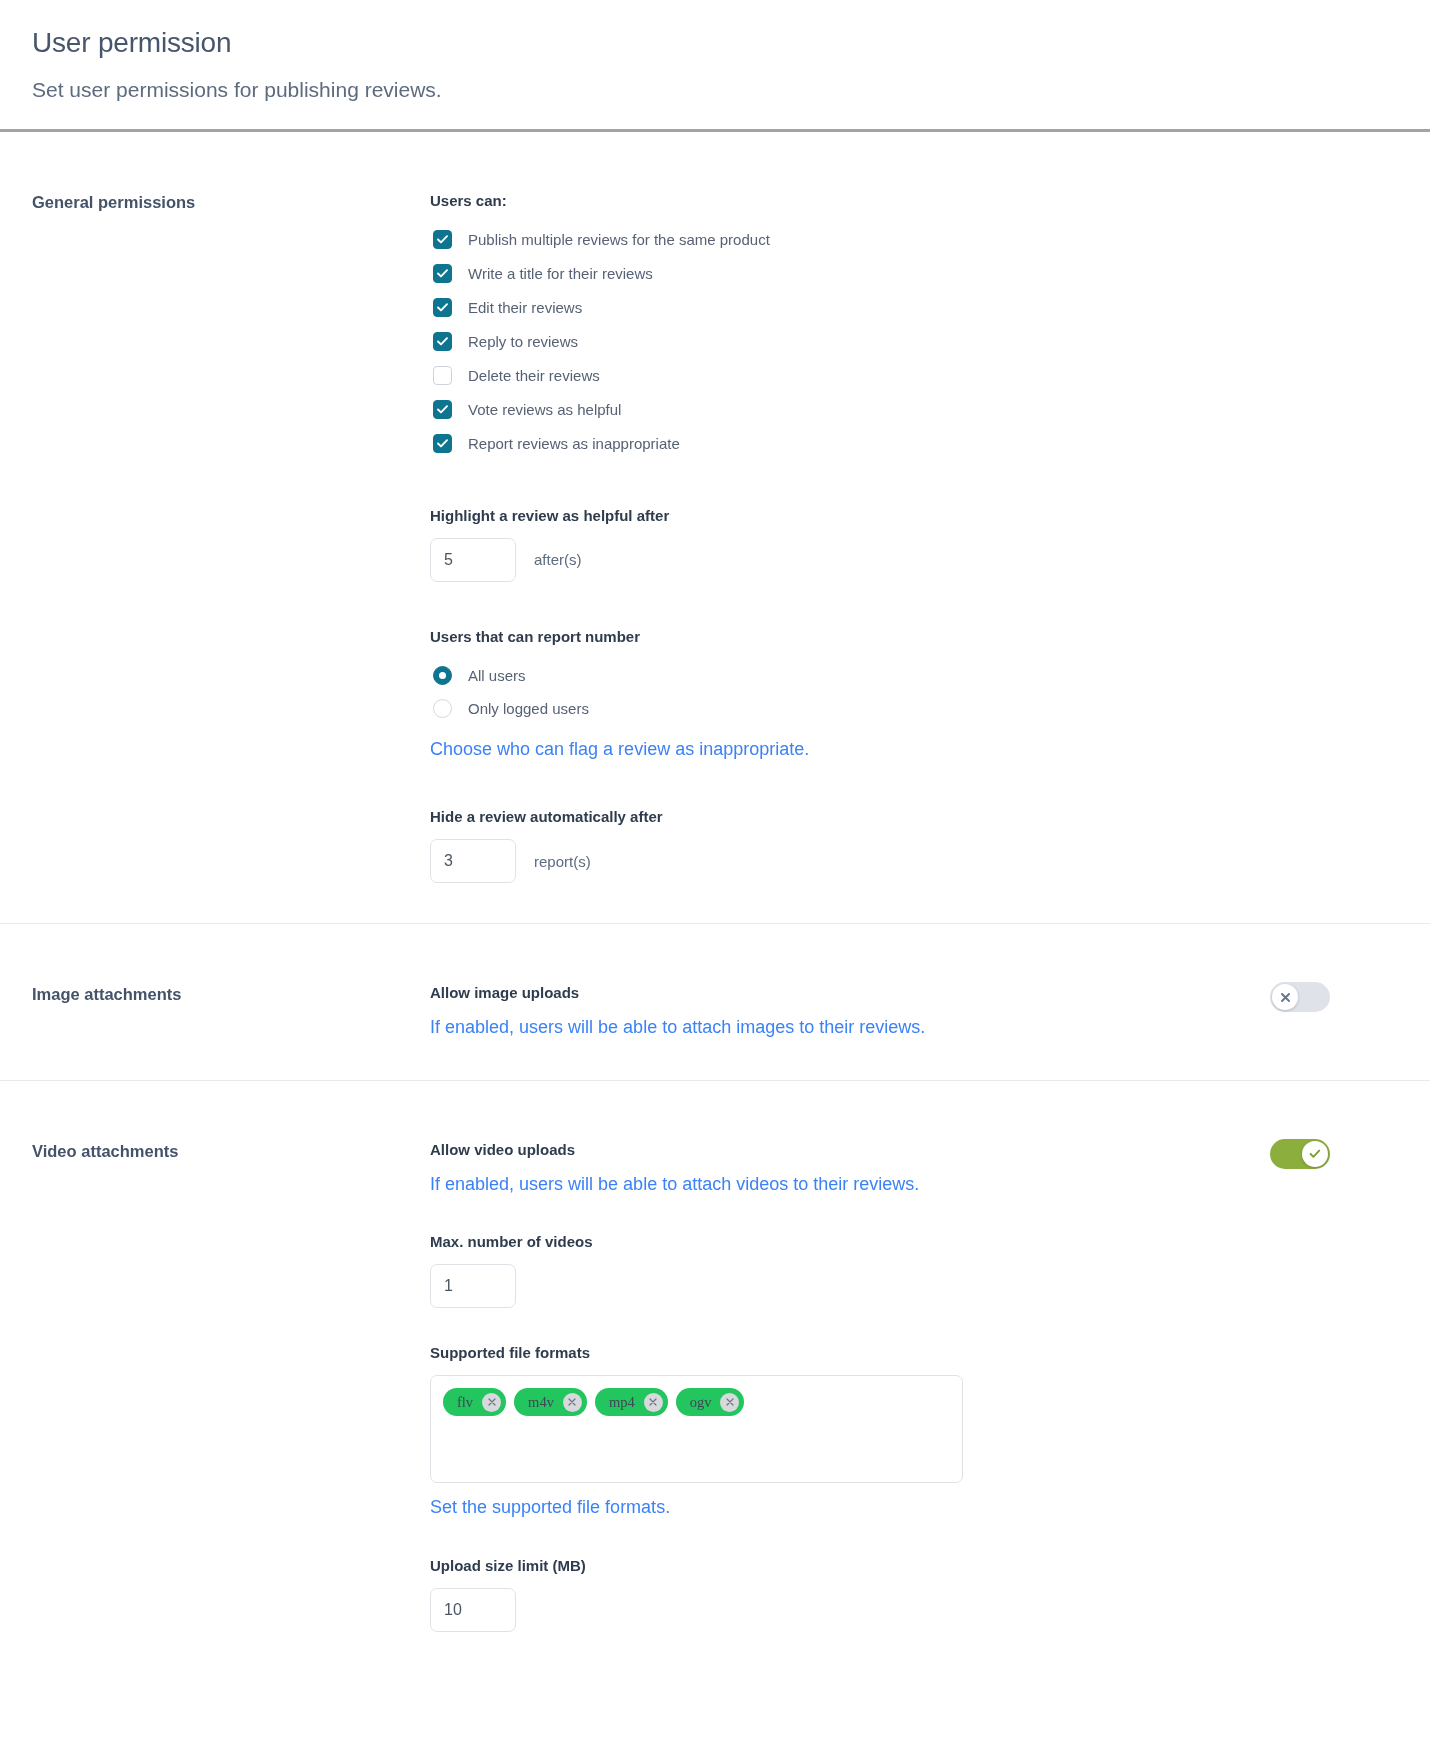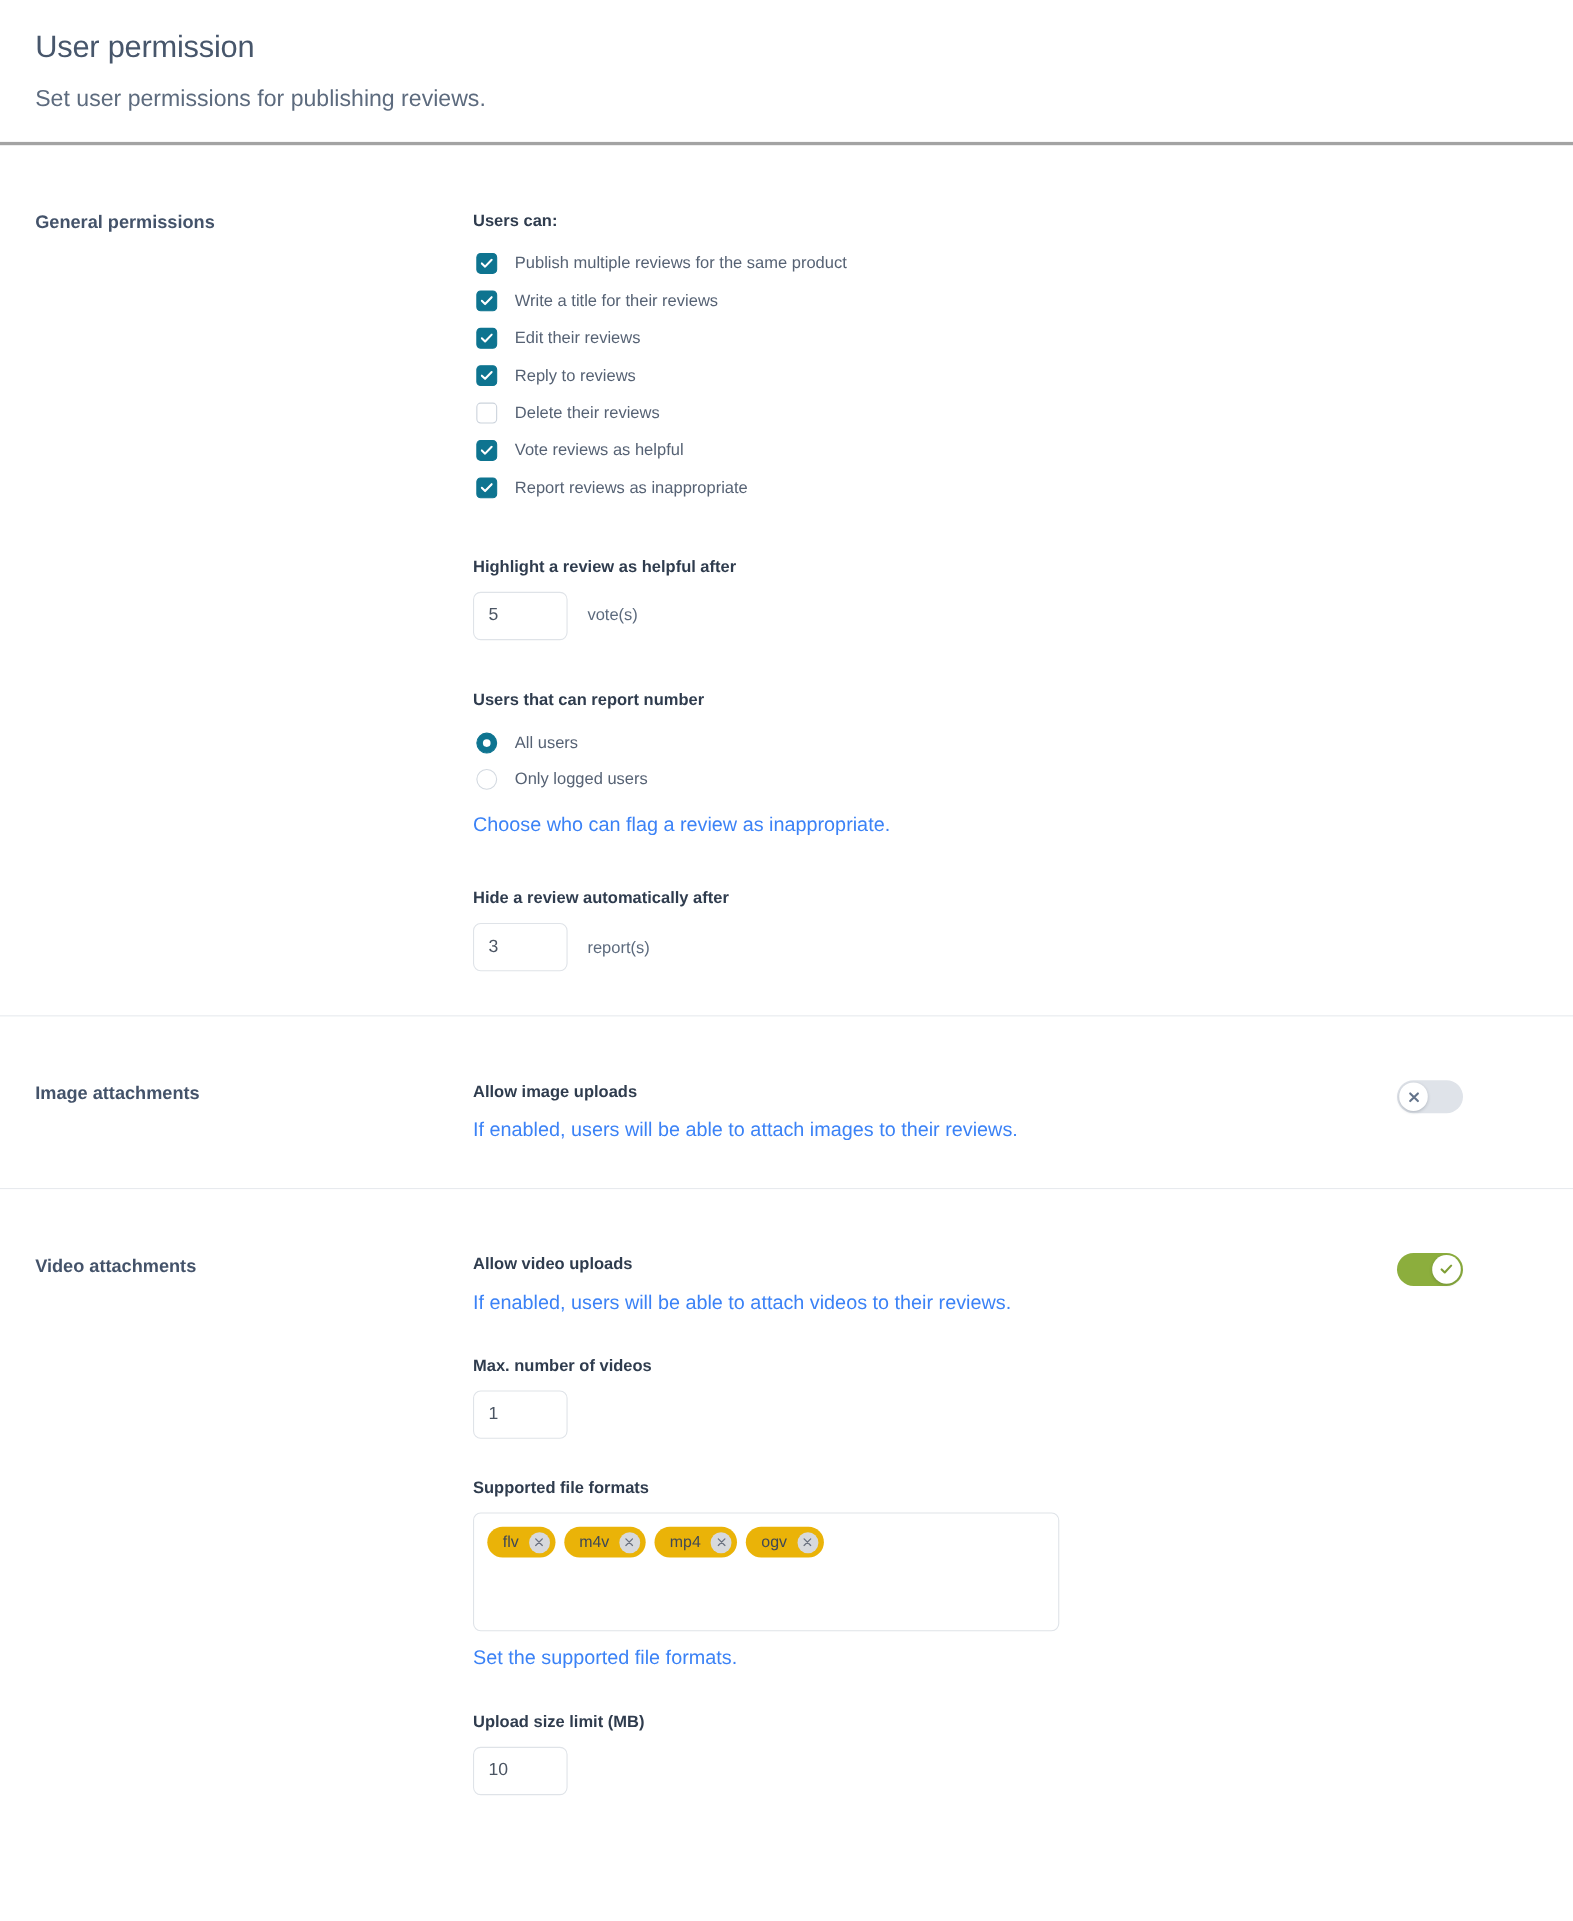--- a/index.html
+++ b/index.html
@@ -189,28 +189,29 @@
     background: #fff;
     min-height: 108px;
     width: 533px;
     padding: 12px 12px;
     display: flex;
     flex-wrap: wrap;
     align-content: flex-start;
     gap: 8px;
   }
   .tag {
-    background: #eab308;
+    background: #22c55e;
     border-radius: 14px;
     height: 28px;
     display: inline-flex;
     align-items: center;
     padding: 0 5px 0 14px;
     font-size: 14.5px;
     color: #3f4856;
+    font-family: Liberation Serif, serif;
   }
   .tag-x {
     width: 19px; height: 19px;
     border-radius: 50%;
     background: #d7d9dd;
     color: #6b7280;
     display: inline-flex;
     align-items: center;
     justify-content: center;
     margin-left: 9px;
@@ -301,21 +302,21 @@
 
       </div>
     </div>
 
     <div class="gap-lg"></div>
 
     <div class="field">
       <span class="field-label">Highlight a review as helpful after</span>
       <div class="num-row">
         <input class="num-input" type="text" value="5" style="">
-        <span class="num-suffix">vote(s)</span>
+        <span class="num-suffix">after(s)</span>
       </div>
     </div>
 
     <div class="gap-lg"></div>
 
     <div class="field">
       <span class="field-label">Users that can report number</span>
 
       <div class="radio-row">
         <span class="radio on">

